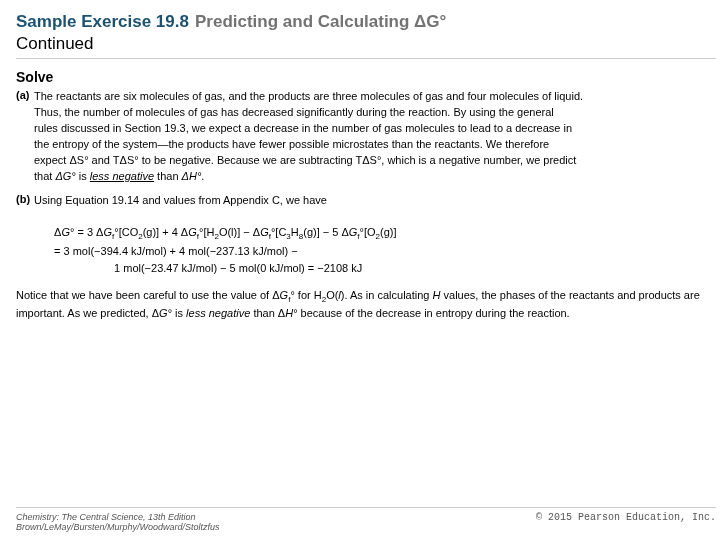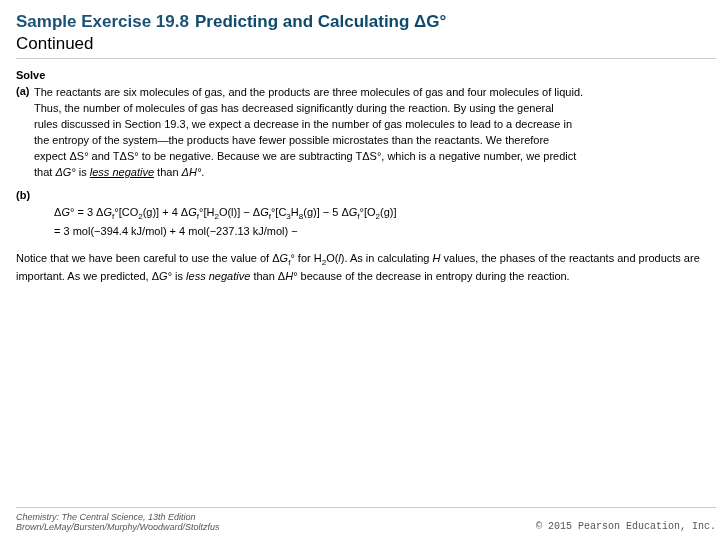--- a/index.html
+++ b/index.html
@@ -41,37 +41,37 @@
 
     .title-sample {
       font-size: 17px;
       font-weight: bold;
       color: #1a5276;
     }
 
     .title-predicting {
       font-size: 17px;
       font-weight: bold;
-      color: #0c4a6e;
+      color: #737373;
     }
 
     .continued-label {
       font-size: 17px;
       color: #000000;
       margin-top: 2px;
     }
 
     .content-section {
       flex: 1;
       padding-top: 6px;
     }
 
     .solve-label {
       font-weight: bold;
-      font-size: 11px;
+      font-size: 14px;
       margin-bottom: 4px;
     }
 
     .part-block {
       margin-bottom: 8px;
       display: flex;
       gap: 4px;
       align-items: flex-start;
     }
 
@@ -103,21 +103,21 @@
       font-size: 11px;
       line-height: 1.45;
       margin-top: 4px;
     }
 
     .footer-section {
       border-top: 1px solid #cccccc;
       padding-top: 4px;
       display: flex;
       justify-content: space-between;
-      align-items: flex-end;
+      align-items: flex-start;
       margin-top: auto;
     }
 
     .footer-left {
       font-size: 9px;
       color: #555555;
       font-style: italic;
     }
 
     .footer-right {
@@ -160,25 +160,27 @@
         <span>rules discussed in Section 19.3, we expect a decrease in the number of gas molecules to lead to a decrease in</span><br>
         <span>the entropy of the system—the products have fewer possible microstates than the reactants. We therefore</span><br>
         <span>expect ΔS° and TΔS° to be negative. Because we are subtracting TΔS°, which is a negative number, we predict</span><br>
         <span>that <span class="italic">ΔG°</span> is <span class="italic" style="text-decoration:underline;">less negative</span> than <span class="italic">ΔH°</span>.</span>
       </div>
     </div>
 
     <div class="part-block">
       <span class="part-label">(b)</span>
       <div class="part-content">
+        <span>Using Equation 19.14 and values from Appendix C, we have</span>
         <div class="math-block">
           <span class="math-line">
             <span>Δ<span class="italic">G</span>° = 3 Δ<span class="italic">G</span><sub>f</sub>°[CO<sub>2</sub>(g)] + 4 Δ<span class="italic">G</span><sub>f</sub>°[H<sub>2</sub>O(l)] − Δ<span class="italic">G</span><sub>f</sub>°[C<sub>3</sub>H<sub>8</sub>(g)] − 5 Δ<span class="italic">G</span><sub>f</sub>°[O<sub>2</sub>(g)]</span>
           </span>
           <span class="math-line">= 3 mol(−394.4 kJ/mol) + 4 mol(−237.13 kJ/mol) −</span>
+          <span class="math-line" style="padding-left:60px;">1 mol(−23.47 kJ/mol) − 5 mol(0 kJ/mol) = −2108 kJ</span>
         </div>
       </div>
     </div>
 
     <div class="notice-block">
       <span>Notice that we have been careful to use the value of Δ<span class="italic">G</span><sub>f</sub>° for H<sub>2</sub>O(<span class="italic">l</span>). As in calculating <span class="italic">H</span> values, the phases of the reactants and products are important. As we predicted, Δ<span class="italic">G</span>° is<span class="italic"> less negative</span> than Δ<span class="italic">H</span>° because of the decrease in entropy during the reaction.</span>
     </div>
 
   </div>
 

